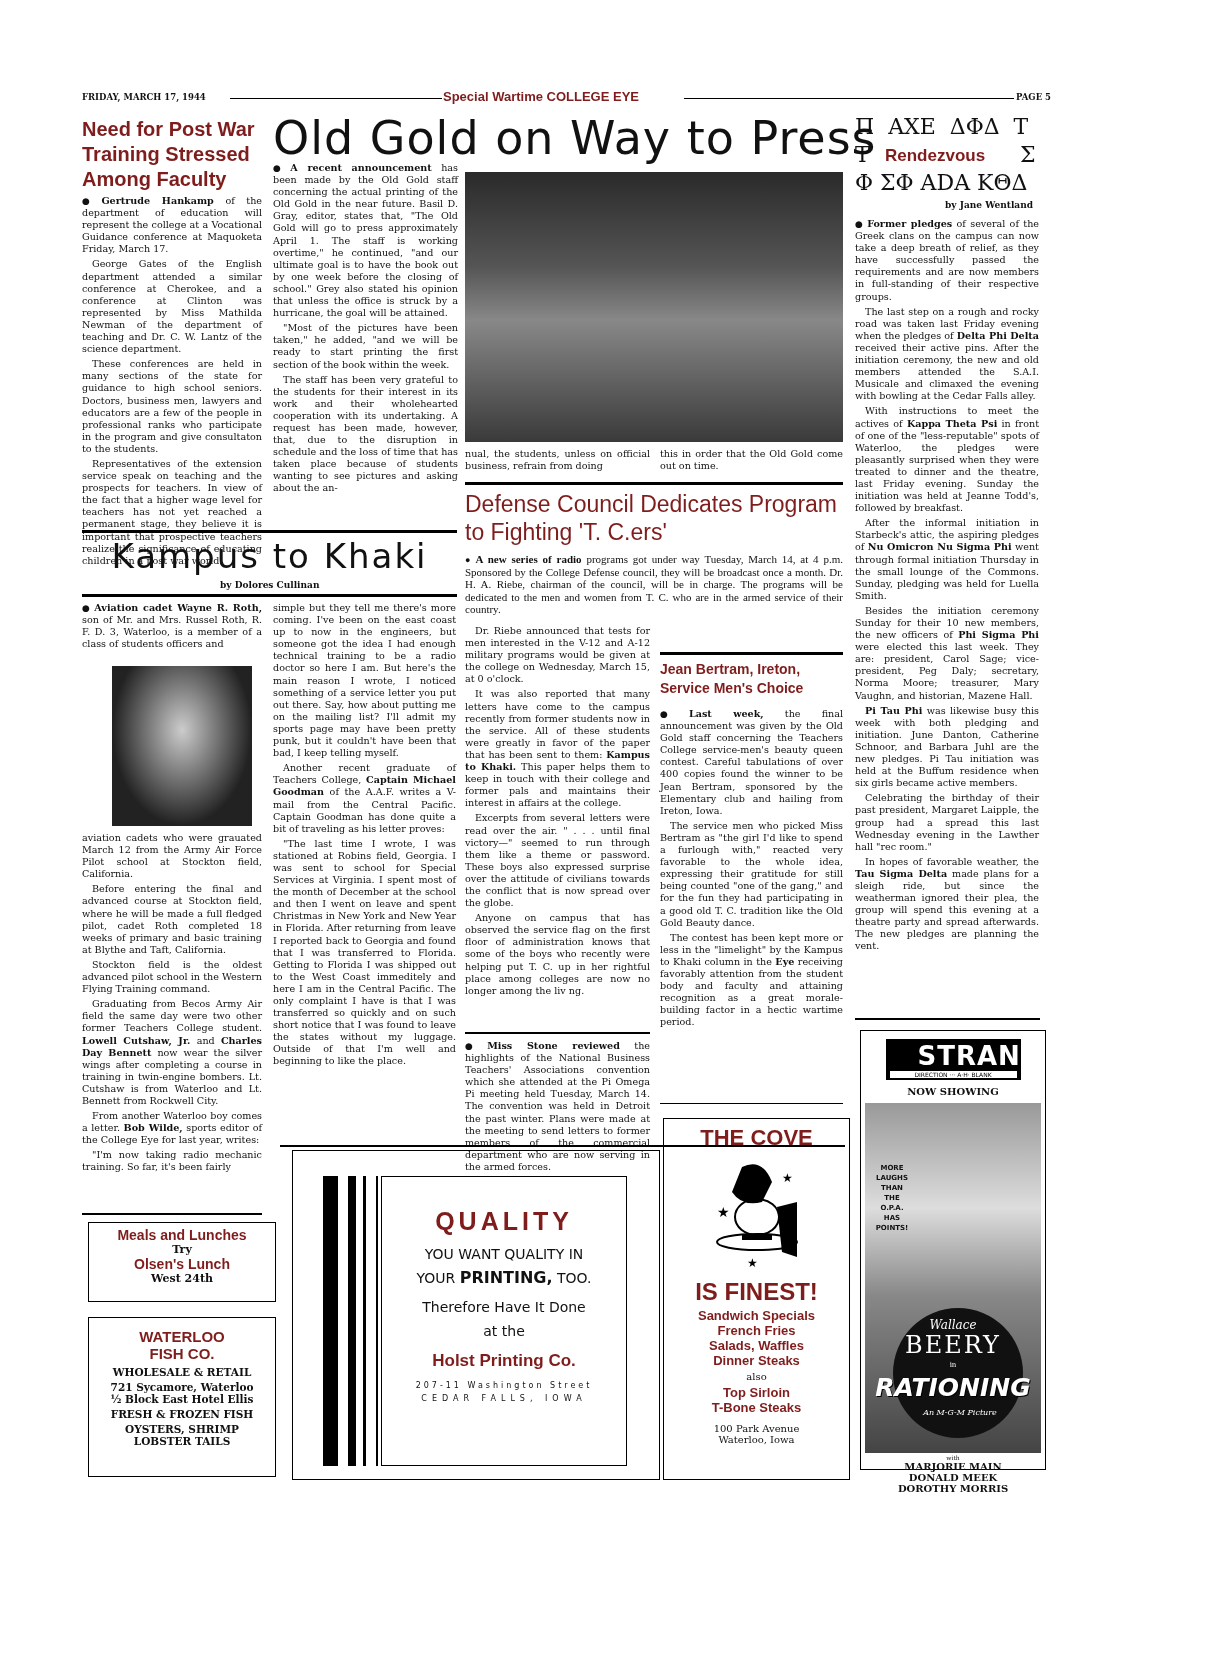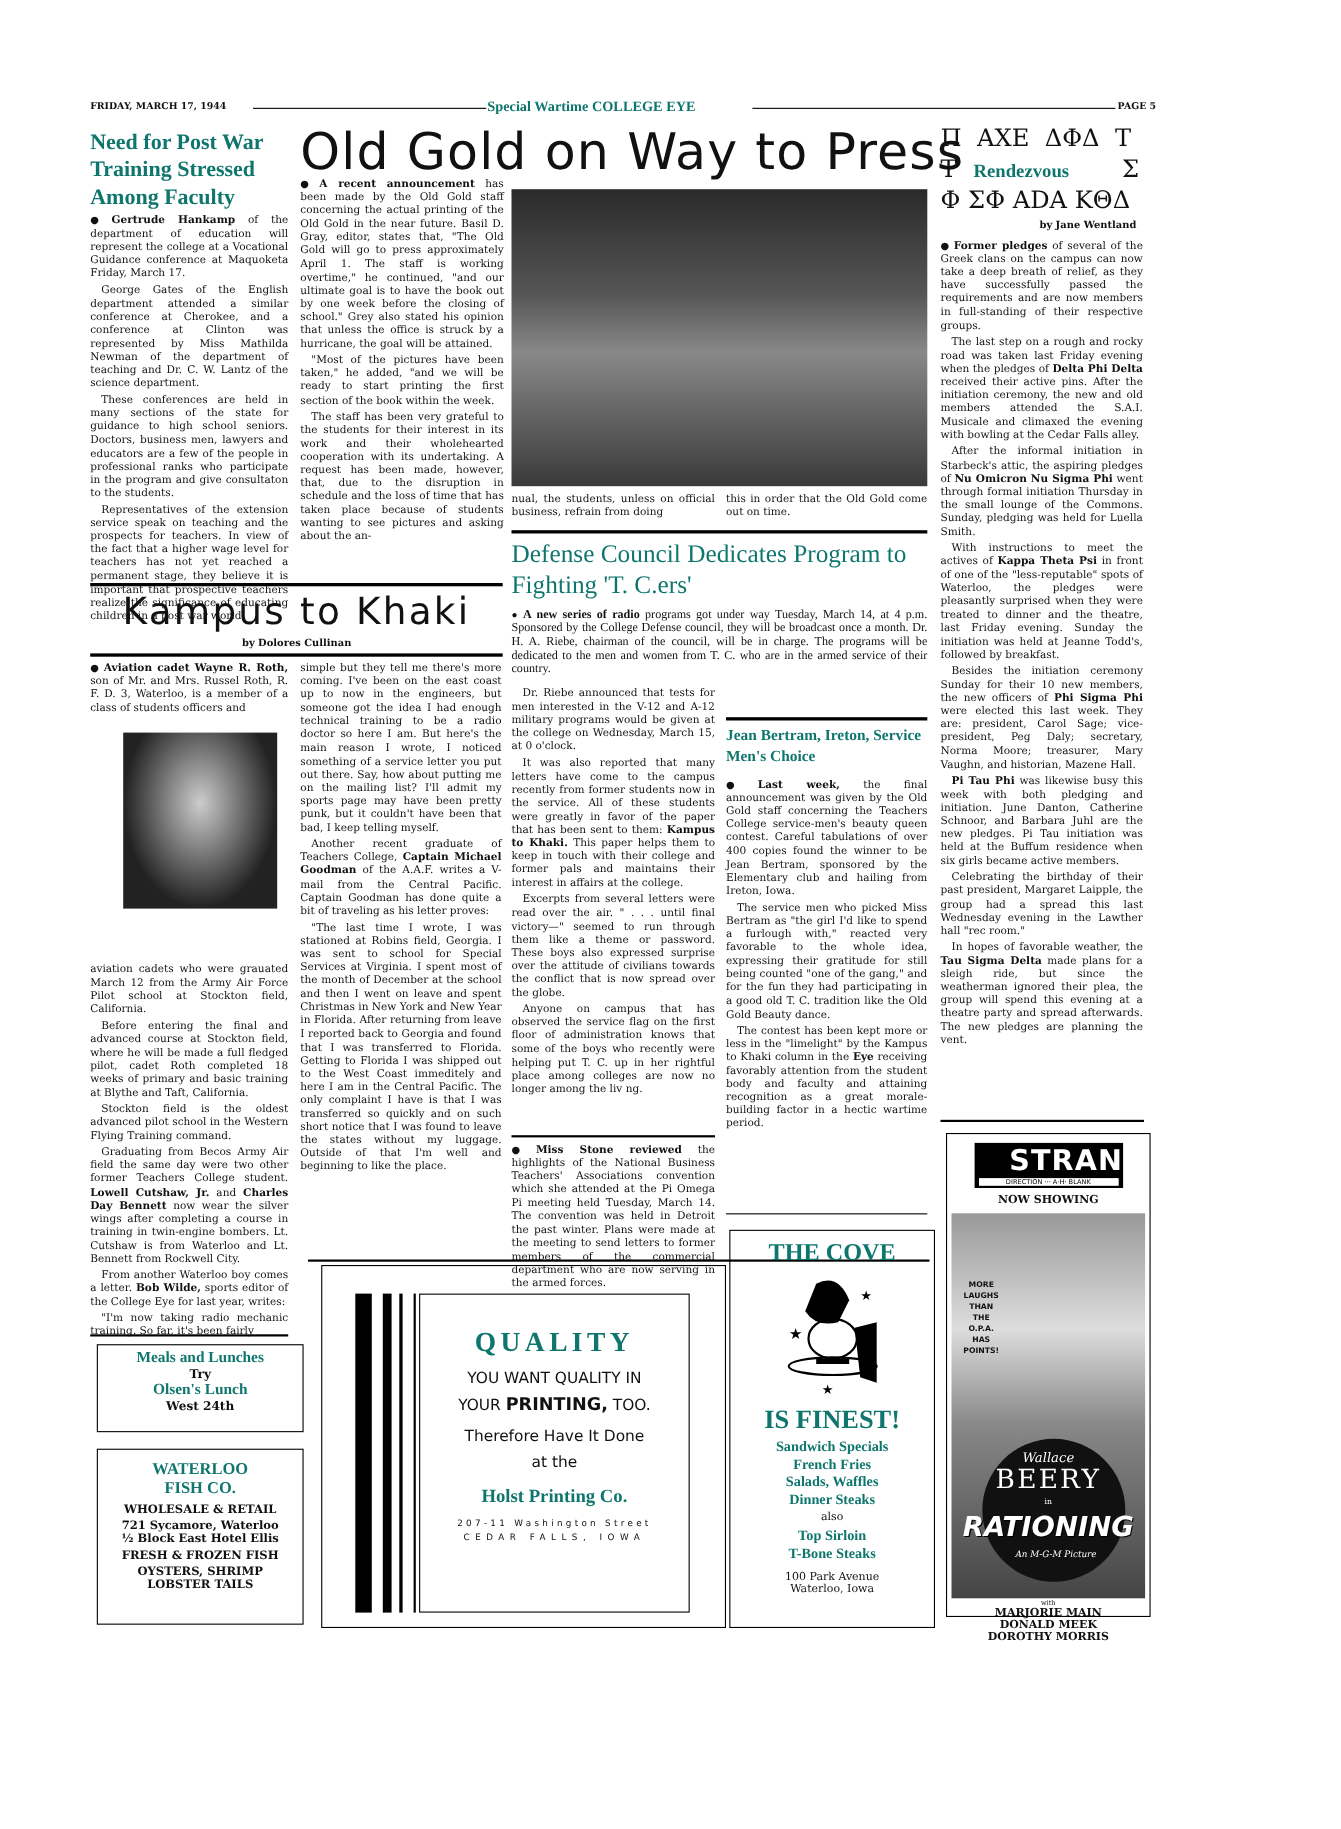--- a/index.html
+++ b/index.html
@@ -3,21 +3,21 @@
 <meta charset="utf-8">
 <style>
   * { box-sizing: border-box; margin: 0; padding: 0; }
   html, body { width: 1219px; height: 1663px; background: #fff; overflow: hidden; }
   body { position: relative; font-family: "DejaVu Serif", serif; color: #111; }
   .abs { position: absolute; }
   .body-text { font-family: "DejaVu Serif", serif; font-size: 9.6px; line-height: 12.1px; text-align: justify; color: #111; }
   .body-text p { text-indent: 10px; margin-bottom: 3px; }
   .body-text p.lead { text-indent: 0; }
   .bullet { font-size: 9px; margin-right: 3px; }
-  .sans-head { font-family: Liberation Serif, serif; font-weight: bold; color: #0f766e; }
+  .sans-head { font-family: Liberation Sans, sans-serif; font-weight: bold; color: #7f1d1d; }
   .rule { position: absolute; background: #000; }
   .thick { height: 3px; }
   b { font-weight: bold; }
   .photo { background: #333; overflow: hidden; }
   .ad-box { position: absolute; border: 1.5px solid #000; text-align: center; }
   .center { text-align: center; }
   .mast { font-family: "DejaVu Serif", serif; font-size: 9px; font-weight: bold; }
 </style>
 </head>
 <body>
@@ -48,38 +48,38 @@
 
 <div class="abs" style="left:855px;top:114px;width:185px;font-family:'DejaVu Serif',serif;font-size:22px;white-space:pre;">Π  ΑΧΕ  ΔΦΔ  Τ</div>
 <div class="abs" style="left:855px;top:142px;font-family:'DejaVu Serif',serif;font-size:22px;">Τ</div>
 <div class="abs sans-head" style="left:885px;top:146px;font-size:17px;">Rendezvous</div>
 <div class="abs" style="left:1020px;top:142px;font-family:'DejaVu Serif',serif;font-size:22px;">Σ</div>
 <div class="abs" style="left:855px;top:170px;font-family:'DejaVu Serif',serif;font-size:22px;white-space:nowrap;">Φ ΣΦ ΑDA ΚΘΔ</div>
 <div class="abs" style="left:945px;top:200px;font-size:9px;font-weight:bold;">by Jane Wentland</div>
 <div class="abs body-text" style="left:855px;top:218px;width:184px;">
   <p class="lead"><span class="bullet">●</span><b>Former pledges</b> <span>of several of the Greek clans on the campus can now take a deep breath of relief, as they have successfully passed the requirements and are now members in full-standing of their respective groups.</span></p>
   <p><span>The last step on a rough and rocky road was taken last Friday evening when the pledges of </span><b>Delta Phi Delta</b><span> received their active pins. After the initiation ceremony, the new and old members attended the S.A.I. Musicale and climaxed the evening with bowling at the Cedar Falls alley.</span></p>
+  <p><span>With instructions to meet the actives of </span><b>Kappa Theta Psi</b><span> in front of one of the "less-reputable" spots of Waterloo, the pledges were pleasantly surprised when they were treated to dinner and the theatre, last Friday evening. Sunday the initiation was held at Jeanne Todd's, followed by breakfast.</span></p>
   <p><span>After the informal initiation in Starbeck's attic, the aspiring pledges of </span><b>Nu Omicron Nu Sigma Phi</b><span> went through formal initiation Thursday in the small lounge of the Commons. Sunday, pledging was held for Luella Smith.</span></p>
-  <p><span>With instructions to meet the actives of </span><b>Kappa Theta Psi</b><span> in front of one of the "less-reputable" spots of Waterloo, the pledges were pleasantly surprised when they were treated to dinner and the theatre, last Friday evening. Sunday the initiation was held at Jeanne Todd's, followed by breakfast.</span></p>
   <p><span>Besides the initiation ceremony Sunday for their 10 new members, the new officers of </span><b>Phi Sigma Phi</b><span> were elected this last week. They are: president, Carol Sage; vice-president, Peg Daly; secretary, Norma Moore; treasurer, Mary Vaughn, and historian, Mazene Hall.</span></p>
   <p><b>Pi Tau Phi</b><span> was likewise busy this week with both pledging and initiation. June Danton, Catherine Schnoor, and Barbara Juhl are the new pledges. Pi Tau initiation was held at the Buffum residence when six girls became active members.</span></p>
   <p>Celebrating the birthday of their past president, Margaret Laipple, the group had a spread this last Wednesday evening in the Lawther hall "rec room."</p>
   <p><span>In hopes of favorable weather, the </span><b>Tau Sigma Delta</b><span> made plans for a sleigh ride, but since the weatherman ignored their plea, the group will spend this evening at a theatre party and spread afterwards. The new pledges are planning the vent.</span></p>
 </div>
 <div class="rule" style="left:855px;top:1018px;width:185px;height:2px;"></div>
 
 <div class="rule thick" style="left:82px;top:530px;width:375px;"></div>
 <div class="abs center" style="left:82px;top:536px;width:375px;font-family:'DejaVu Sans',sans-serif;font-size:34px;letter-spacing:2px;">Kampus to Khaki</div>
 <div class="abs" style="left:220px;top:580px;font-size:9px;font-weight:bold;">by Dolores Cullinan</div>
 <div class="rule thick" style="left:82px;top:594px;width:375px;"></div>
 <div class="abs body-text" style="left:82px;top:602px;width:180px;">
   <p class="lead"><span class="bullet">●</span><b>Aviation cadet Wayne R. Roth,</b> <span>son of Mr. and Mrs. Russel Roth, R. F. D. 3, Waterloo, is a member of a class of students officers and</span></p>
 </div>
 <div class="abs photo" style="left:112px;top:666px;width:140px;height:160px;background:radial-gradient(ellipse at 50% 40%,#ccc 0%,#777 35%,#222 70%);"></div>
-<div class="abs body-text" style="left:82px;top:876px;width:180px;">
+<div class="abs body-text" style="left:82px;top:832px;width:180px;">
   <p class="lead">aviation cadets who were grauated March 12 from the Army Air Force Pilot school at Stockton field, California.</p>
   <p>Before entering the final and advanced course at Stockton field, where he will be made a full fledged pilot, cadet Roth completed 18 weeks of primary and basic training at Blythe and Taft, California.</p>
   <p>Stockton field is the oldest advanced pilot school in the Western Flying Training command.</p>
   <p><span>Graduating from Becos Army Air field the same day were two other former Teachers College student. </span><b>Lowell Cutshaw, Jr.</b><span> and </span><b>Charles Day Bennett</b><span> now wear the silver wings after completing a course in training in twin-engine bombers. Lt. Cutshaw is from Waterloo and Lt. Bennett from Rockwell City.</span></p>
   <p><span>From another Waterloo boy comes a letter. </span><b>Bob Wilde,</b><span> sports editor of the College Eye for last year, writes:</span></p>
   <p>"I'm now taking radio mechanic training. So far, it's been fairly</p>
 </div>
 <div class="abs body-text" style="left:273px;top:602px;width:183px;">
   <p class="lead">simple but they tell me there's more coming. I've been on the east coast up to now in the engineers, but someone got the idea I had enough technical training to be a radio doctor so here I am. But here's the main reason I wrote, I noticed something of a service letter you put out there. Say, how about putting me on the mailing list? I'll admit my sports page may have been pretty punk, but it couldn't have been that bad, I keep telling myself.</p>
   <p><span>Another recent graduate of Teachers College, </span><b>Captain Michael Goodman</b><span> of the A.A.F. writes a V-mail from the Central Pacific. Captain Goodman has done quite a bit of traveling as his letter proves:</span></p>

